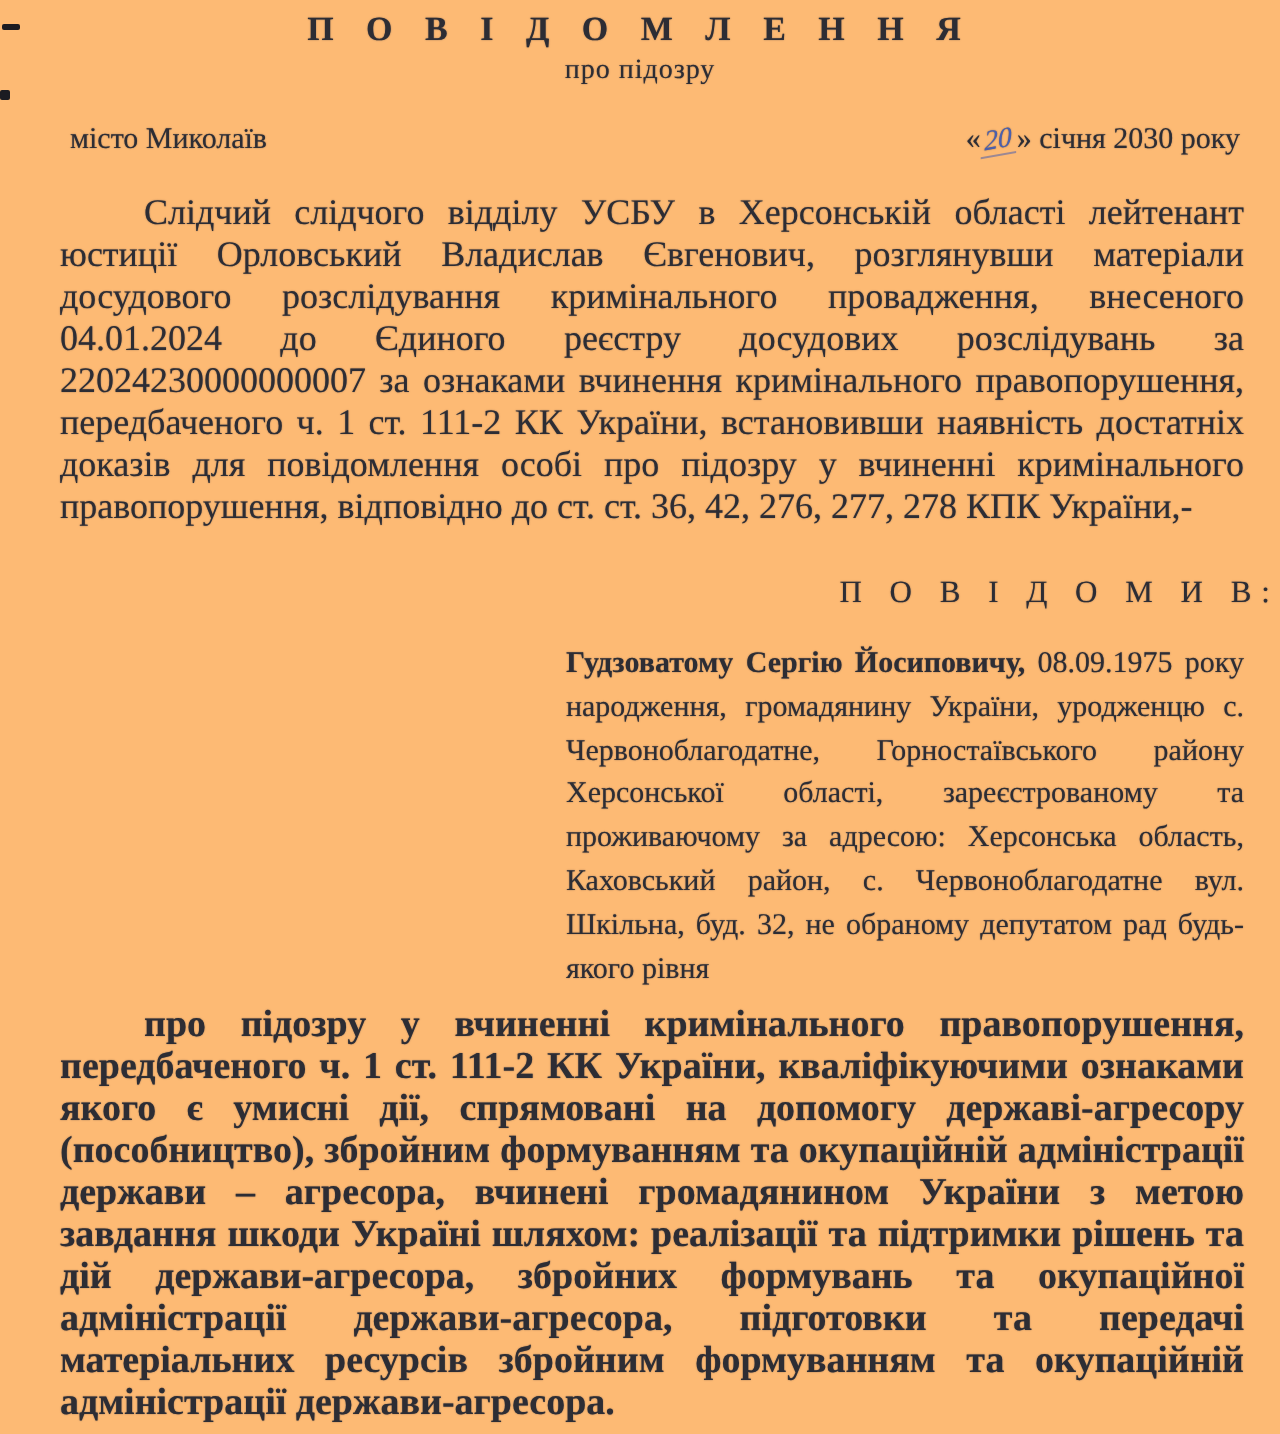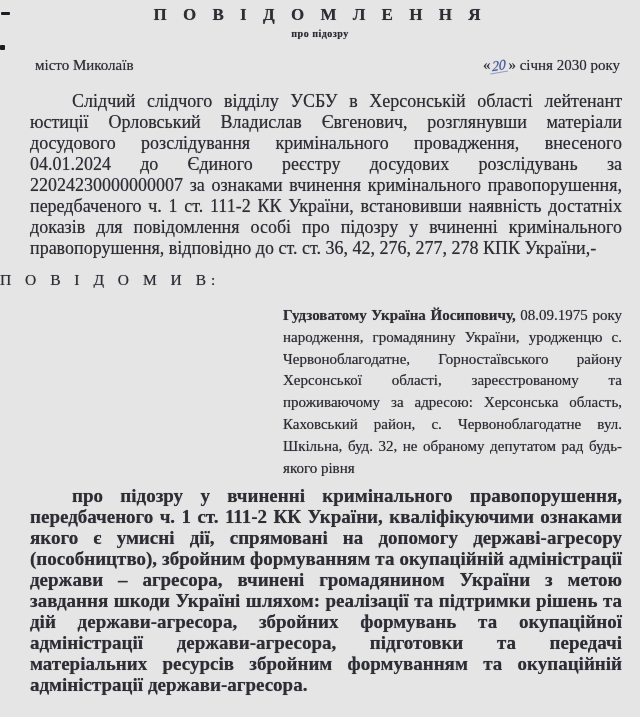--- a/index.html
+++ b/index.html
@@ -5,35 +5,35 @@
   html, body {
     margin: 0; padding: 0;
     width: 640px; height: 717px;
     overflow: hidden;
     background: #ffffff;
   }
   .page {
     position: relative;
     width: 640px; height: 717px;
     overflow: hidden;
-    background: #e5e5e5;
+    background: #fdba74;
     font-family: "Liberation Serif", "DejaVu Serif", serif;
     color: #2d2d34;
     text-shadow: 0 0 0.7px rgba(45,45,60,0.65);
   }
   .speck { position: absolute; background: #1c1c22; border-radius: 1px; }
   .s1 { left: 1px; top: 12px; width: 9px; height: 3px; }
   .s2 { left: 0px; top: 45px; width: 5px; height: 5px; }
 
   .title-block { padding-top: 5px; text-align: center; }
   .title {
     font-weight: bold; font-size: 17px; letter-spacing: 6px;
     white-space: nowrap;
   }
-  .subtitle { font-weight: bold; font-size: 10px; margin-top: 3px; letter-spacing: 0.5px; }
+  .subtitle { font-weight: normal; font-size: 14px; margin-top: 3px; letter-spacing: 0.5px; }
 
   .meta-row {
     margin-top: 18px;
     padding: 0 20px 0 35px;
     display: flex; justify-content: space-between; align-items: baseline;
     font-size: 15px;
   }
   .date { white-space: nowrap; }
   .day {
     display: inline-block;
@@ -47,22 +47,22 @@
   }
 
   p { margin: 0; }
   .intro {
     margin: 17px 18px 0 30px;
     font-size: 18px; line-height: 21px;
     text-align: justify;
     text-indent: 42px;
   }
   .notified {
-    margin-top: 12px;
-    text-align: left;
+    margin-top: 24px;
+    text-align: right;
     font-size: 15.5px;
     letter-spacing: 5px;
   }
   .suspect {
     margin: 16px 18px 0 283px;
     font-size: 15px; line-height: 21.8px;
     text-align: justify;
   }
   .suspect .sname { font-weight: bold; }
   .suspicion {
@@ -94,18 +94,18 @@
 
   <div class="meta-row">
     <span class="city">місто Миколаїв</span>
     <span class="date"><span>«</span><span class="day">20</span><span>»</span> <span>січня 2030 року</span></span>
   </div>
 
   <p class="intro">Слідчий слідчого відділу УСБУ в Херсонській області лейтенант юстиції Орловський Владислав Євгенович, розглянувши матеріали досудового розслідування кримінального провадження, внесеного 04.01.2024 до Єдиного реєстру досудових розслідувань за 22024230000000007 за ознаками вчинення кримінального правопорушення, передбаченого ч. 1 ст. 111-2 КК України, встановивши наявність достатніх доказів для повідомлення особі про підозру у вчиненні кримінального правопорушення, відповідно до ст. ст. 36, 42, 276, 277, 278 КПК України,-</p>
 
   <div class="notified">П О В І Д О М И В:</div>
 
-  <p class="suspect"><b class="sname">Гудзоватому Україна Йосиповичу,</b> <span>08.09.1975 року народження, громадянину України, уродженцю с. Червоноблагодатне, Горностаївського району Херсонської області, зареєстрованому та проживаючому за адресою: Херсонська область, Каховський район, с. Червоноблагодатне вул. Шкільна, буд. 32, не обраному депутатом рад будь-якого рівня</span></p>
+  <p class="suspect"><b class="sname">Гудзоватому Сергію Йосиповичу,</b> <span>08.09.1975 року народження, громадянину України, уродженцю с. Червоноблагодатне, Горностаївського району Херсонської області, зареєстрованому та проживаючому за адресою: Херсонська область, Каховський район, с. Червоноблагодатне вул. Шкільна, буд. 32, не обраному депутатом рад будь-якого рівня</span></p>
 
   <p class="suspicion">про підозру у вчиненні кримінального правопорушення, передбаченого ч. 1 ст. 111-2 КК України, кваліфікуючими ознаками якого є умисні дії, спрямовані на допомогу державі-агресору (пособництво), збройним формуванням та окупаційній адміністрації держави – агресора, вчинені громадянином України з метою завдання шкоди Україні шляхом: реалізації та підтримки рішень та дій держави-агресора, збройних формувань та окупаційної адміністрації держави-агресора, підготовки та передачі матеріальних ресурсів збройним формуванням та окупаційній адміністрації держави-агресора.</p>
 
 
 </div>
 
 </body></html>

